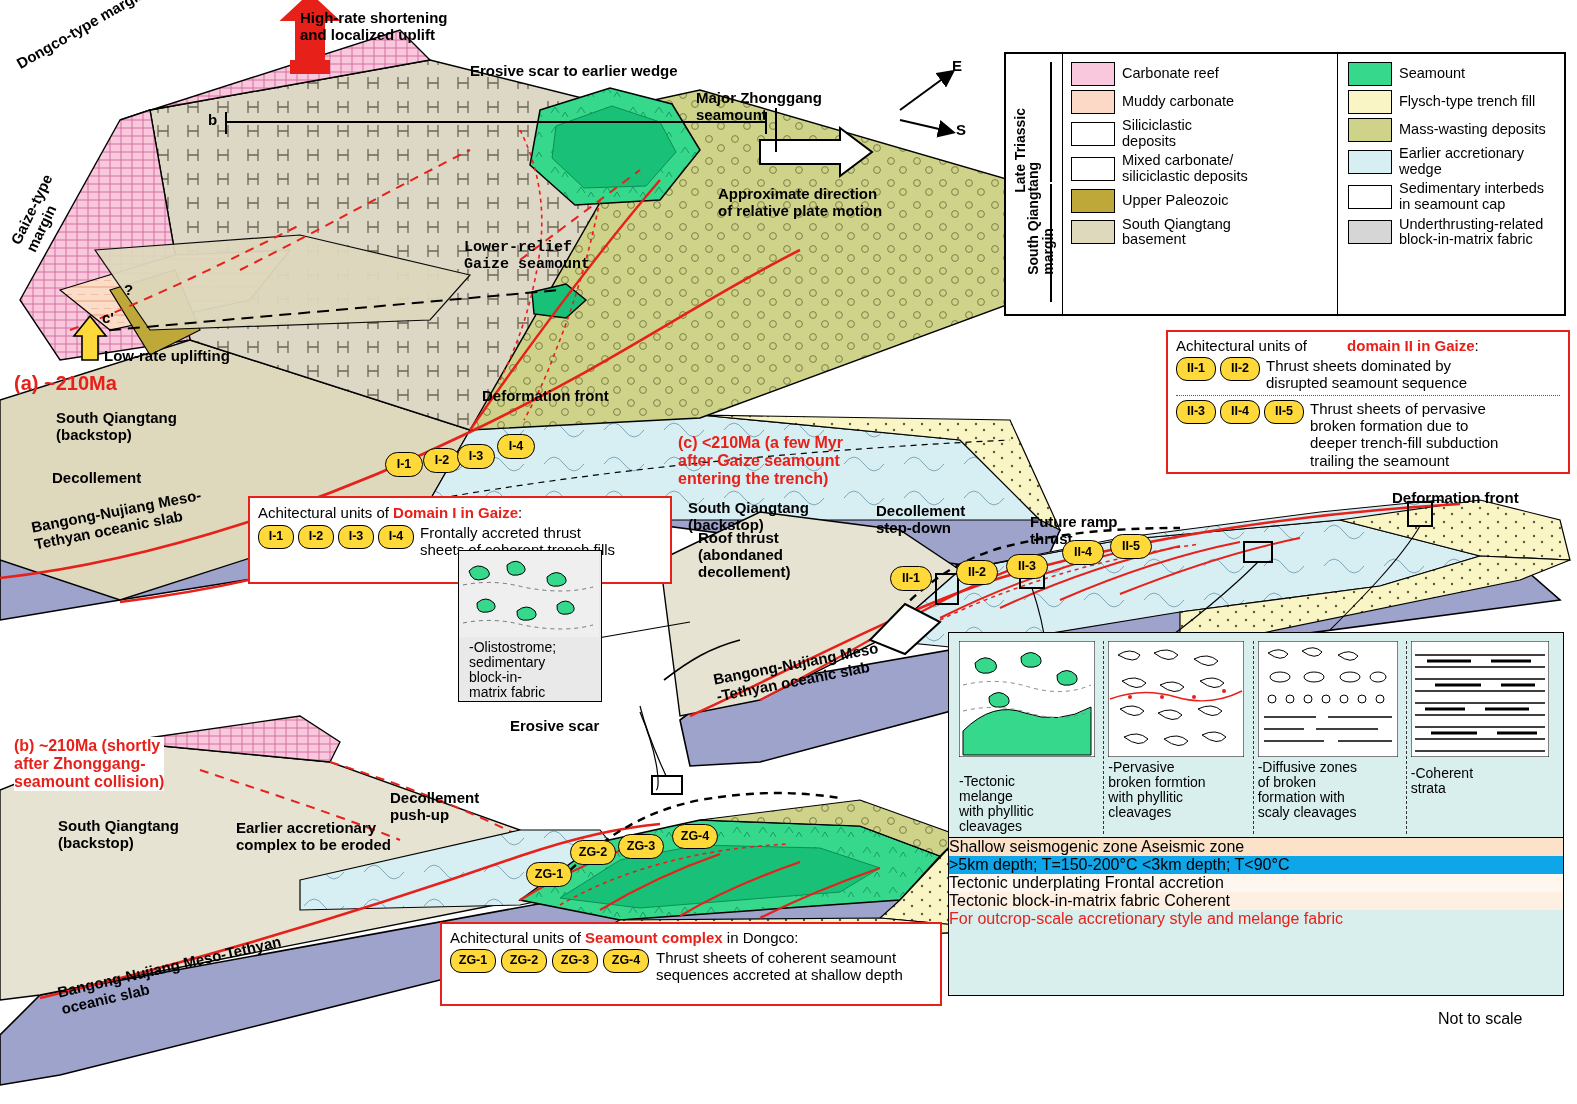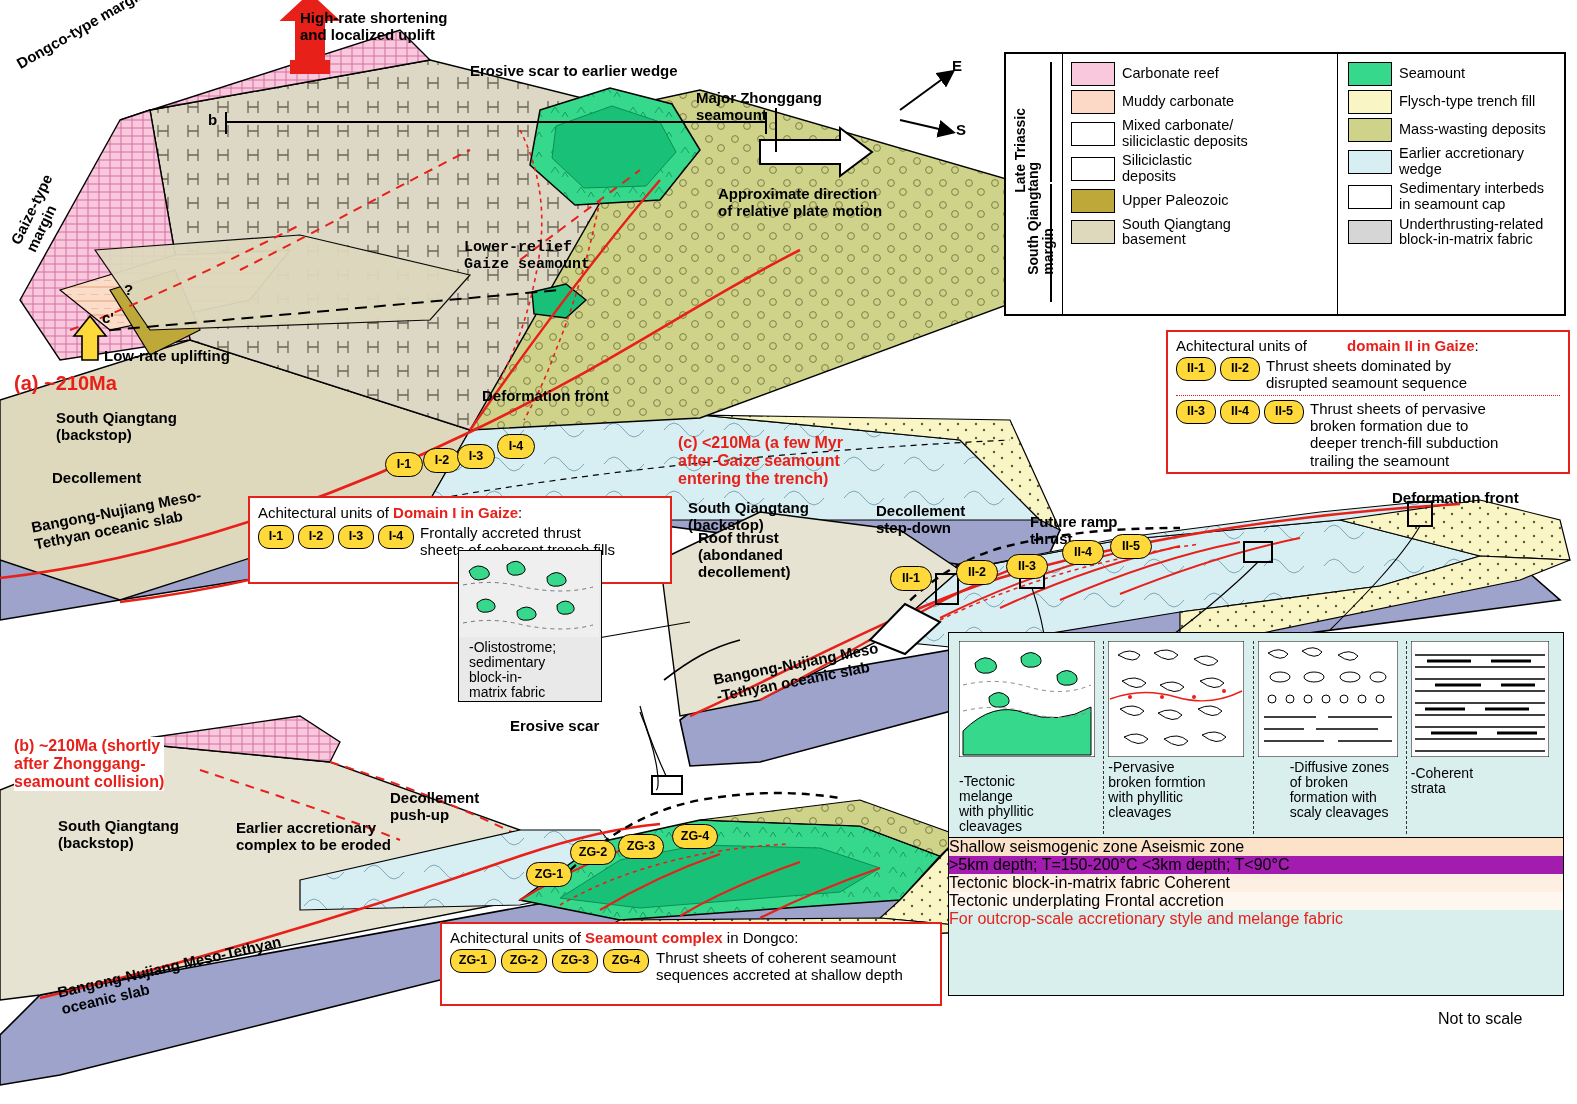--- a/index.html
+++ b/index.html
@@ -296,27 +296,27 @@
       <div class="legrow">
           <span class="swatch" style="background:#f9c8dd;"></span>
           <span class="legtxt">Carbonate reef</span>
         </div>
       <div class="legrow">
           <span class="swatch" style="background:#fbd9c6;"></span>
           <span class="legtxt">Muddy carbonate</span>
         </div>
       <div class="legrow">
           <span class="swatch" style="background:#fff;"></span>
+          <span class="legtxt" style="white-space:pre;">Siliciclastic
+deposits</span>
+        </div>
+      <div class="legrow">
+          <span class="swatch" style="background:#fff;"></span>
           <span class="legtxt" style="white-space:pre;">Mixed carbonate/
 siliciclastic deposits</span>
-        </div>
-      <div class="legrow">
-          <span class="swatch" style="background:#fff;"></span>
-          <span class="legtxt" style="white-space:pre;">Siliciclastic
-deposits</span>
         </div>
       <div class="legrow">
           <span class="swatch" style="background:#bfa83a;"></span>
           <span class="legtxt">Upper Paleozoic</span>
         </div>
       <div class="legrow">
           <span class="swatch" style="background:#ded8bd;"></span>
           <span class="legtxt" style="white-space:pre;">South Qiangtang
 basement</span>
         </div>
@@ -495,21 +495,21 @@
             <circle cx="50" cy="58" r="4"></circle>
           <circle cx="68" cy="58" r="4"></circle>
             <circle cx="86" cy="58" r="4"></circle>
             <circle cx="104" cy="58" r="4"></circle>
             <circle cx="122" cy="58" r="4"></circle>
         </g>
         <g stroke="#000" stroke-width="1.6">
           <path d="M6 76 H58 M70 76 H134 M6 88 H46 M58 88 H120 M6 100 H66 M80 100 H134"></path>
         </g>
       </svg>
-      <div class="cap" style="white-space:pre;margin-top:3px;margin-left:32px;">-Diffusive zones
+      <div class="cap" style="white-space:pre;margin-top:3px;">-Diffusive zones
 of broken
 formation with
 scaly cleavages</div>
     </div>
     <div style="width:150px;padding:0 4px;border-left:1px dashed #333;">
       <svg width="138" height="116">
         <rect x="0" y="0" width="138" height="116" fill="#fff" stroke="#000"></rect>
         <g stroke="#000" stroke-width="1.4">
           <path d="M4 14 H134 M4 26 H134 M4 38 H134 M4 50 H134 M4 62 H134 M4 74 H134 M4 86 H134 M4 98 H134 M4 110 H134"></path>
         </g>
@@ -520,31 +520,31 @@
       <div class="cap" style="white-space:pre;margin-top:9px;">-Coherent
 strata</div>
     </div>
   </div>
 
   <div style="position:absolute;left:0;top:204px;width:100%;border-top:1.6px solid #000;">
     <div class="r" style="background:#fbe2c8;">
       <span>Shallow seismogenic zone</span>
       <span>Aseismic zone</span>
     </div>
-    <div class="r" style="background:#a21caf;">
+    <div class="r" style="background:#0ea5e9;">
       <span>&gt;5km depth; T=150-200°C</span>
       <span>&lt;3km depth; T&lt;90°C</span>
+    </div>
+    <div class="r" style="background:#fef7ef;">
+      <span>Tectonic underplating</span>
+      <span>Frontal accretion</span>
     </div>
     <div class="r" style="background:#fdf0e2;">
       <span>Tectonic block-in-matrix fabric</span>
       <span>Coherent</span>
     </div>
-    <div class="r" style="background:#fef7ef;">
-      <span>Tectonic underplating</span>
-      <span>Frontal accretion</span>
-    </div>
     <div class="r" style="background:#d8efee;justify-content:center;">
       <span class="red">For outcrop-scale accretionary style and melange fabric</span>
     </div>
   </div>
 </div>
 
 <div class="lbl n" style="left:1438px;top:1010px;font-size:16px;font-weight:400;">Not to scale</div>
 
 </body></html>

